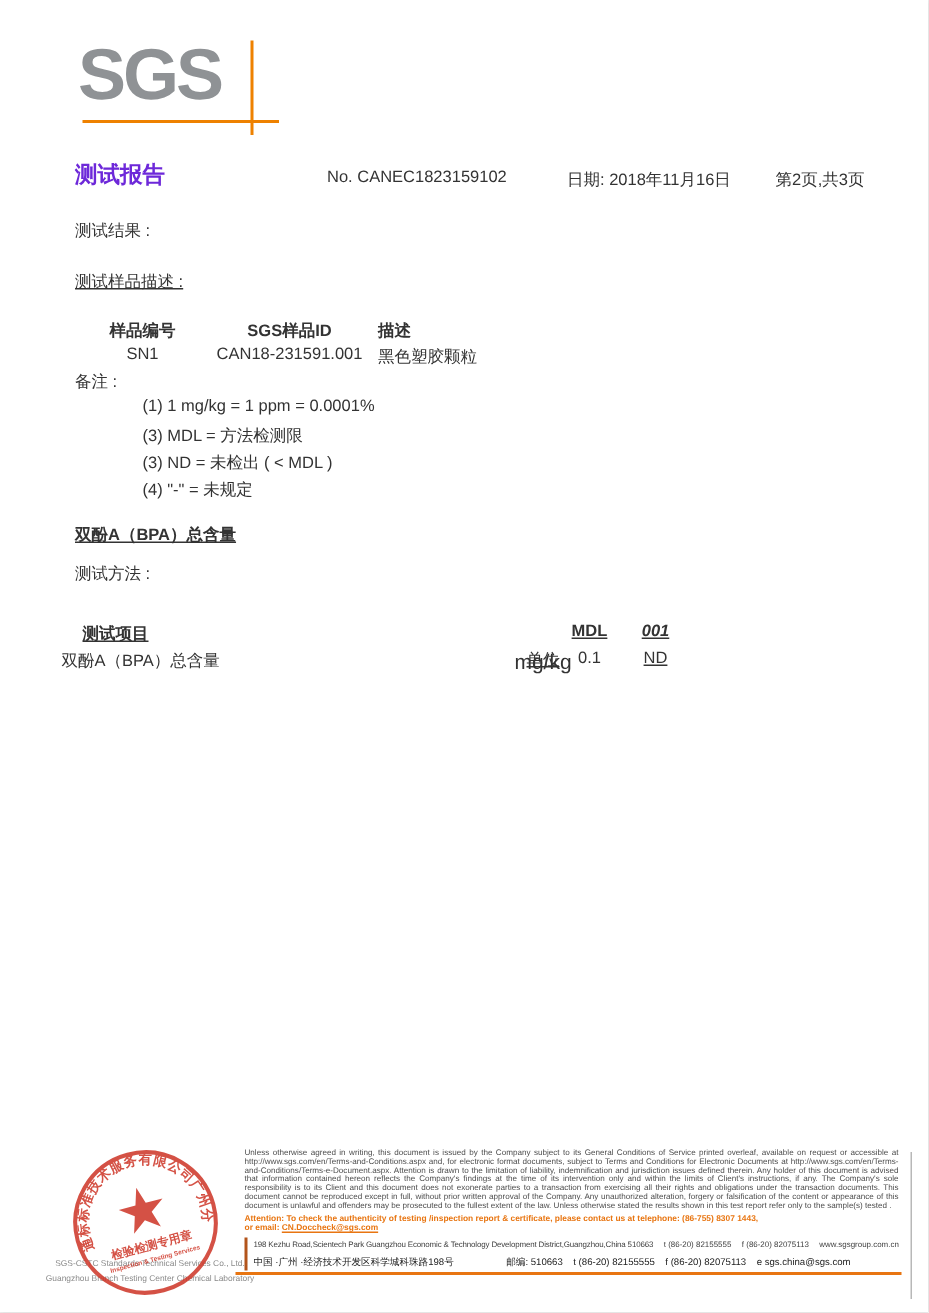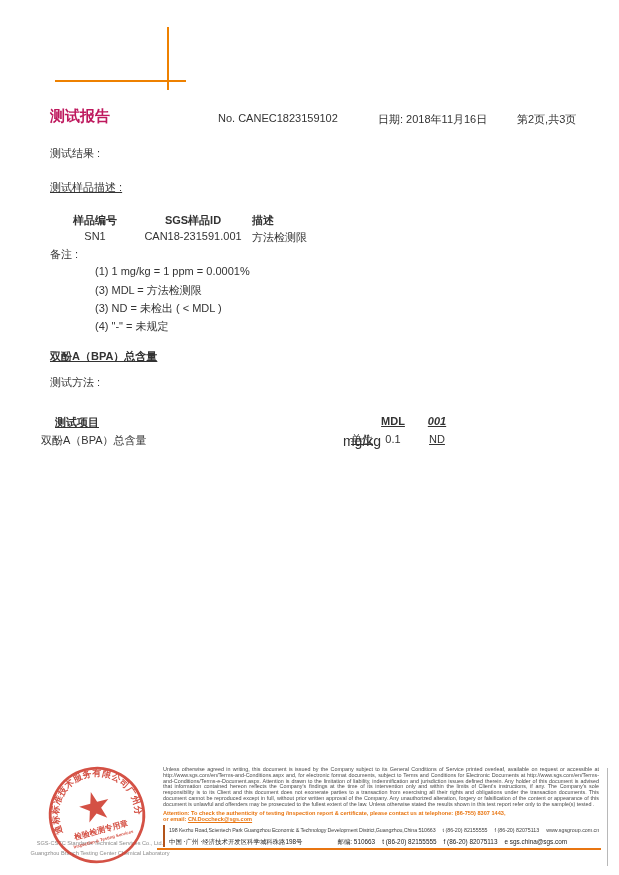--- a/index.html
+++ b/index.html
@@ -8,21 +8,21 @@
     font-family:"Liberation Sans","DejaVu Sans",sans-serif;color:#333;
     overflow:hidden;box-shadow:0 0 4px rgba(0,0,0,.25);
   }
   .abs{position:absolute;}
   
   .logo-text{left:52px;top:22px;font-size:48px;font-weight:bold;color:#8f9295;
     letter-spacing:-2px;line-height:1.2;}
   .logo-hline{left:55px;top:80px;width:131px;height:2px;background:#ee8100;}
   .logo-vline{left:167px;top:27px;width:2px;height:63px;background:#ee8100;}
   
-  .doc-title{left:50px;top:107px;font-size:15px;font-weight:bold;color:#be185d;}
+  .doc-title{left:50px;top:107px;font-size:15px;font-weight:bold;color:#6d28d9;}
   .report-no{left:218px;top:112px;font-size:11px;text-align:center;}
   .report-date{left:378px;top:112px;font-size:11px;}
   .page-info{left:517px;top:112px;font-size:11px;}
   
   .results-label{left:50px;top:146px;font-size:11px;}
   .sample-heading{left:50px;top:180px;font-size:11px;text-decoration:underline;}
   .s-h1{left:50px;top:213px;width:90px;text-align:center;font-size:11px;font-weight:bold;}
   .s-h2{left:138px;top:213px;width:110px;text-align:center;font-size:11px;font-weight:bold;}
   .s-h3{left:252px;top:213px;font-size:11px;font-weight:bold;}
   .s-c1{left:50px;top:230px;width:90px;text-align:center;font-size:11px;}
@@ -61,37 +61,38 @@
   .addr-cn-main{margin-right:28px;}
   .orange-hr{margin-top:1px;margin-left:-6px;height:2px;width:444px;background:#e87511;}
   .member{margin-top:4px;text-align:right;font-size:8px;color:#3a3a3a;padding-right:14px;}
   .right-vline{left:607px;top:768px;width:1px;height:98px;background:#b8b8b8;}
 </style>
 </head>
 <body>
 
 <div class="page">
 
+  <div class="abs logo-text">SGS</div>
   <div class="abs logo-hline"></div>
   <div class="abs logo-vline"></div>
 
   <div class="abs doc-title">测试报告</div>
   <div class="abs report-no">No. CANEC1823159102</div>
   <div class="abs report-date">日期: 2018年11月16日</div>
   <div class="abs page-info">第2页,共3页</div>
 
   <div class="abs results-label">测试结果 :</div>
   <div class="abs sample-heading">测试样品描述 :</div>
 
   <div class="abs s-h1">样品编号</div>
   <div class="abs s-h2">SGS样品ID</div>
   <div class="abs s-h3">描述</div>
   <div class="abs s-c1">SN1</div>
   <div class="abs s-c2">CAN18-231591.001</div>
-  <div class="abs s-c3">方法检测限</div>
+  <div class="abs s-c3">黑色塑胶颗粒</div>
 
   <div class="abs notes-label">备注 :</div>
   <div class="abs note-0">(1) 1 mg/kg = 1 ppm = 0.0001%</div>
   <div class="abs note-1">(3) MDL = 方法检测限</div>
   <div class="abs note-2">(3) ND = 未检出 ( &lt; MDL )</div>
   <div class="abs note-3">(4) "-" = 未规定</div>
 
   <div class="abs bpa-heading">双酚A（BPA）总含量</div>
   <div class="abs method-label">测试方法 :</div>
 

